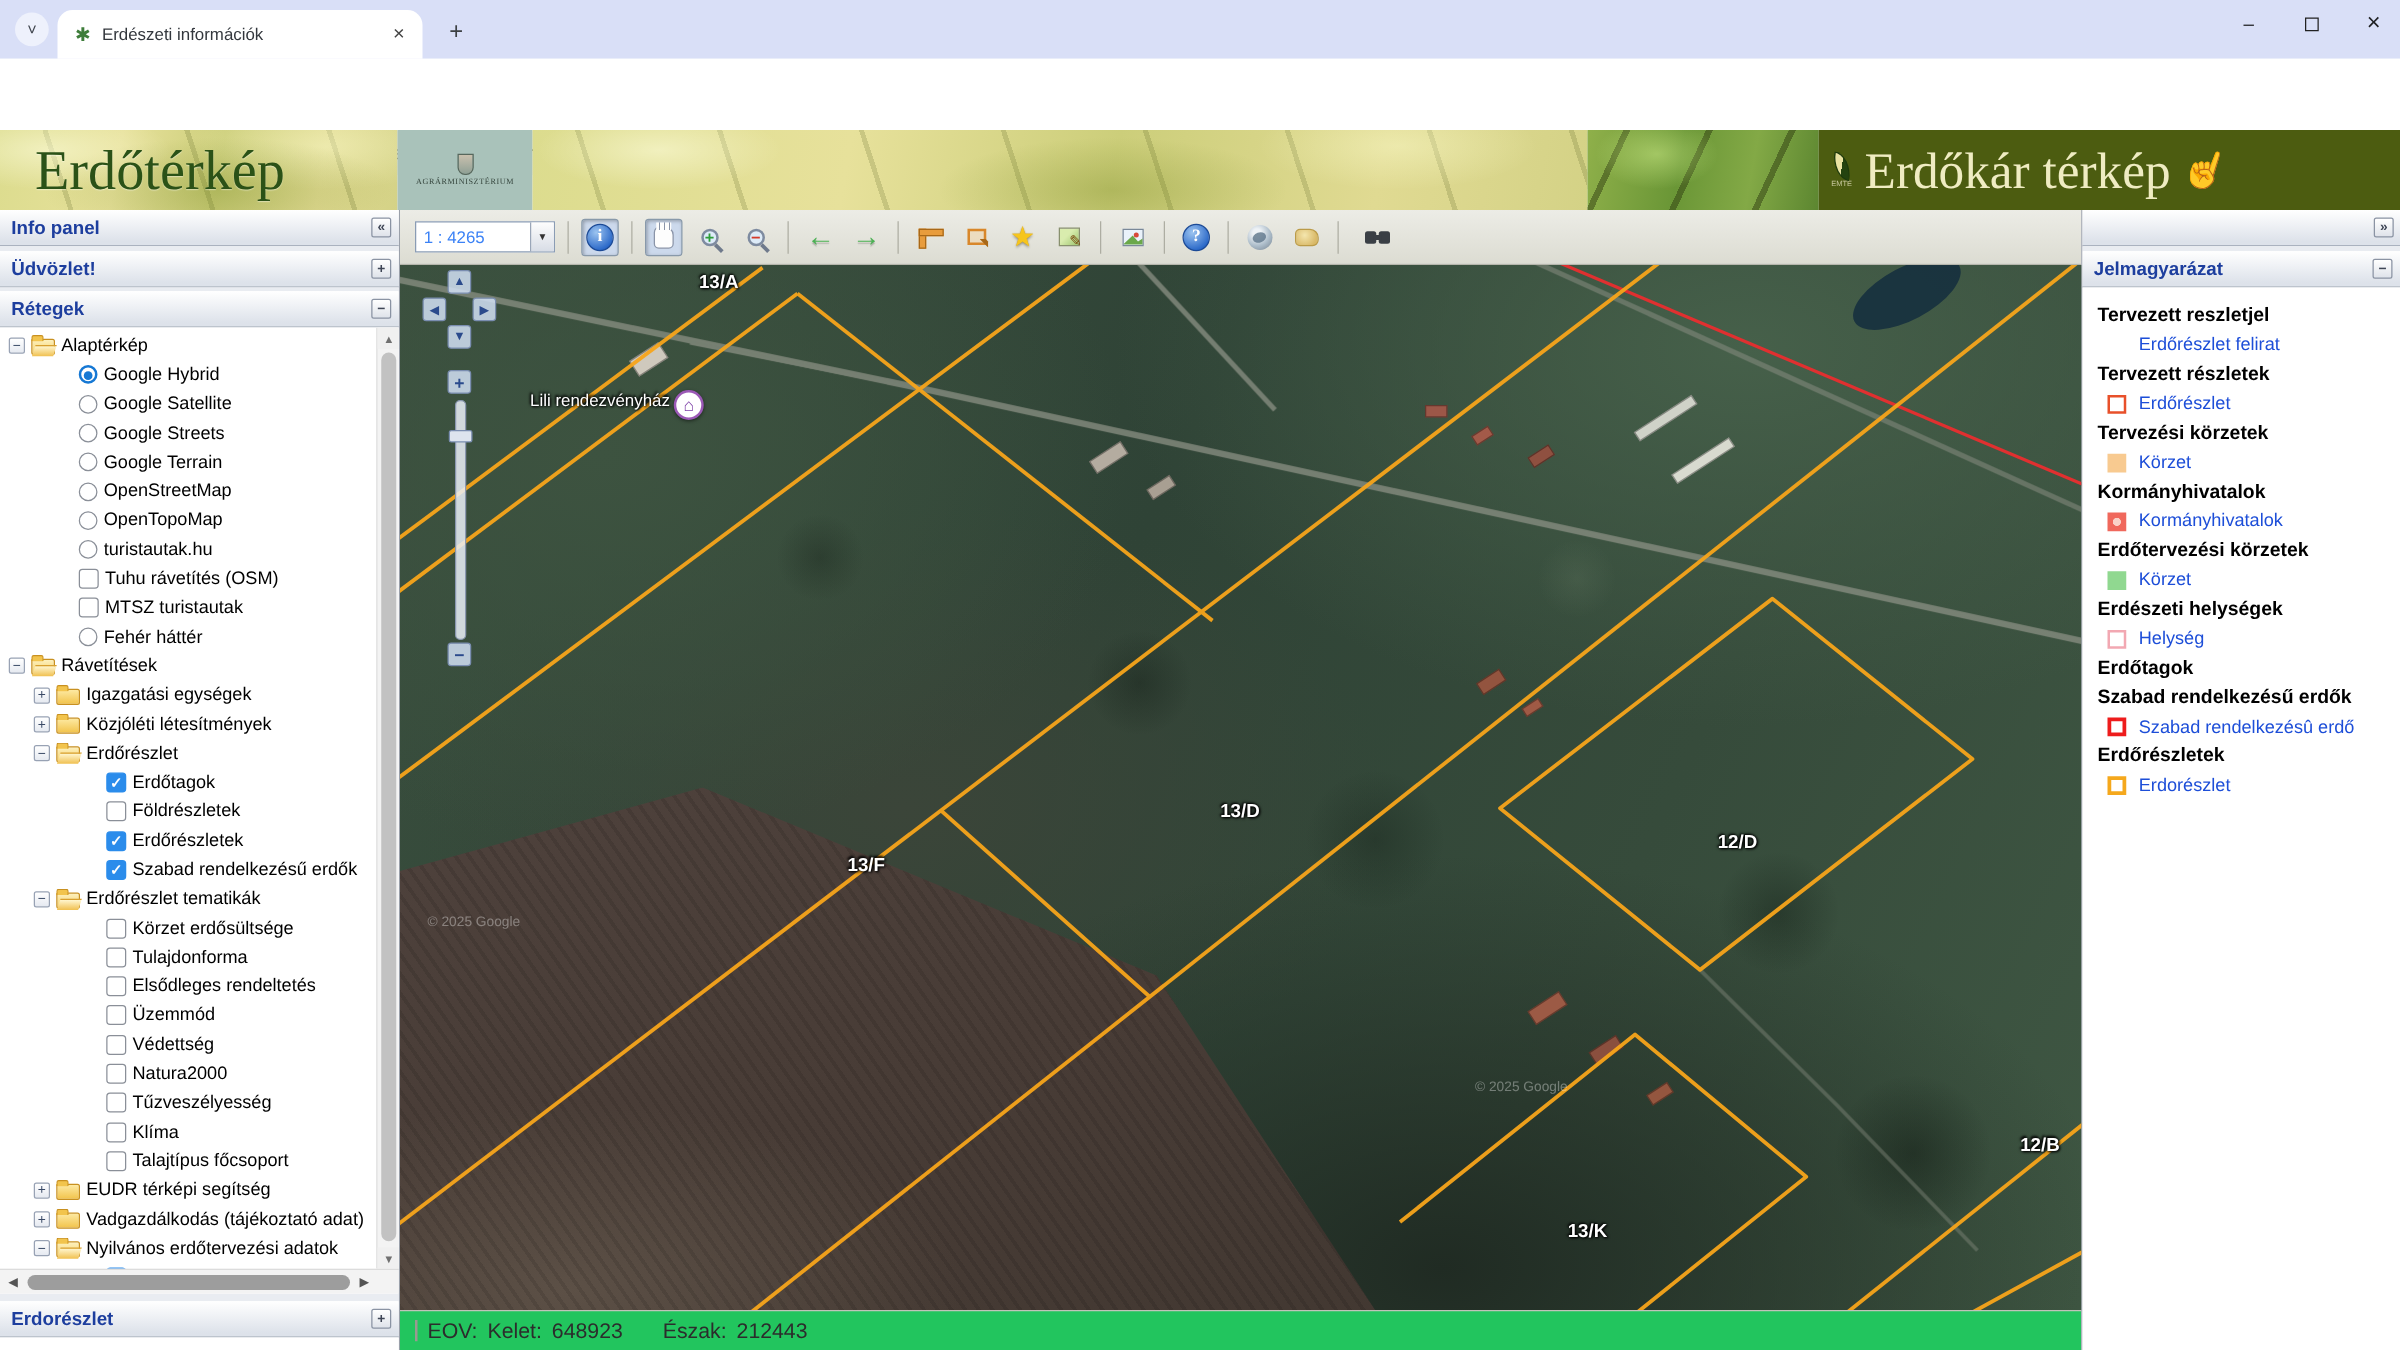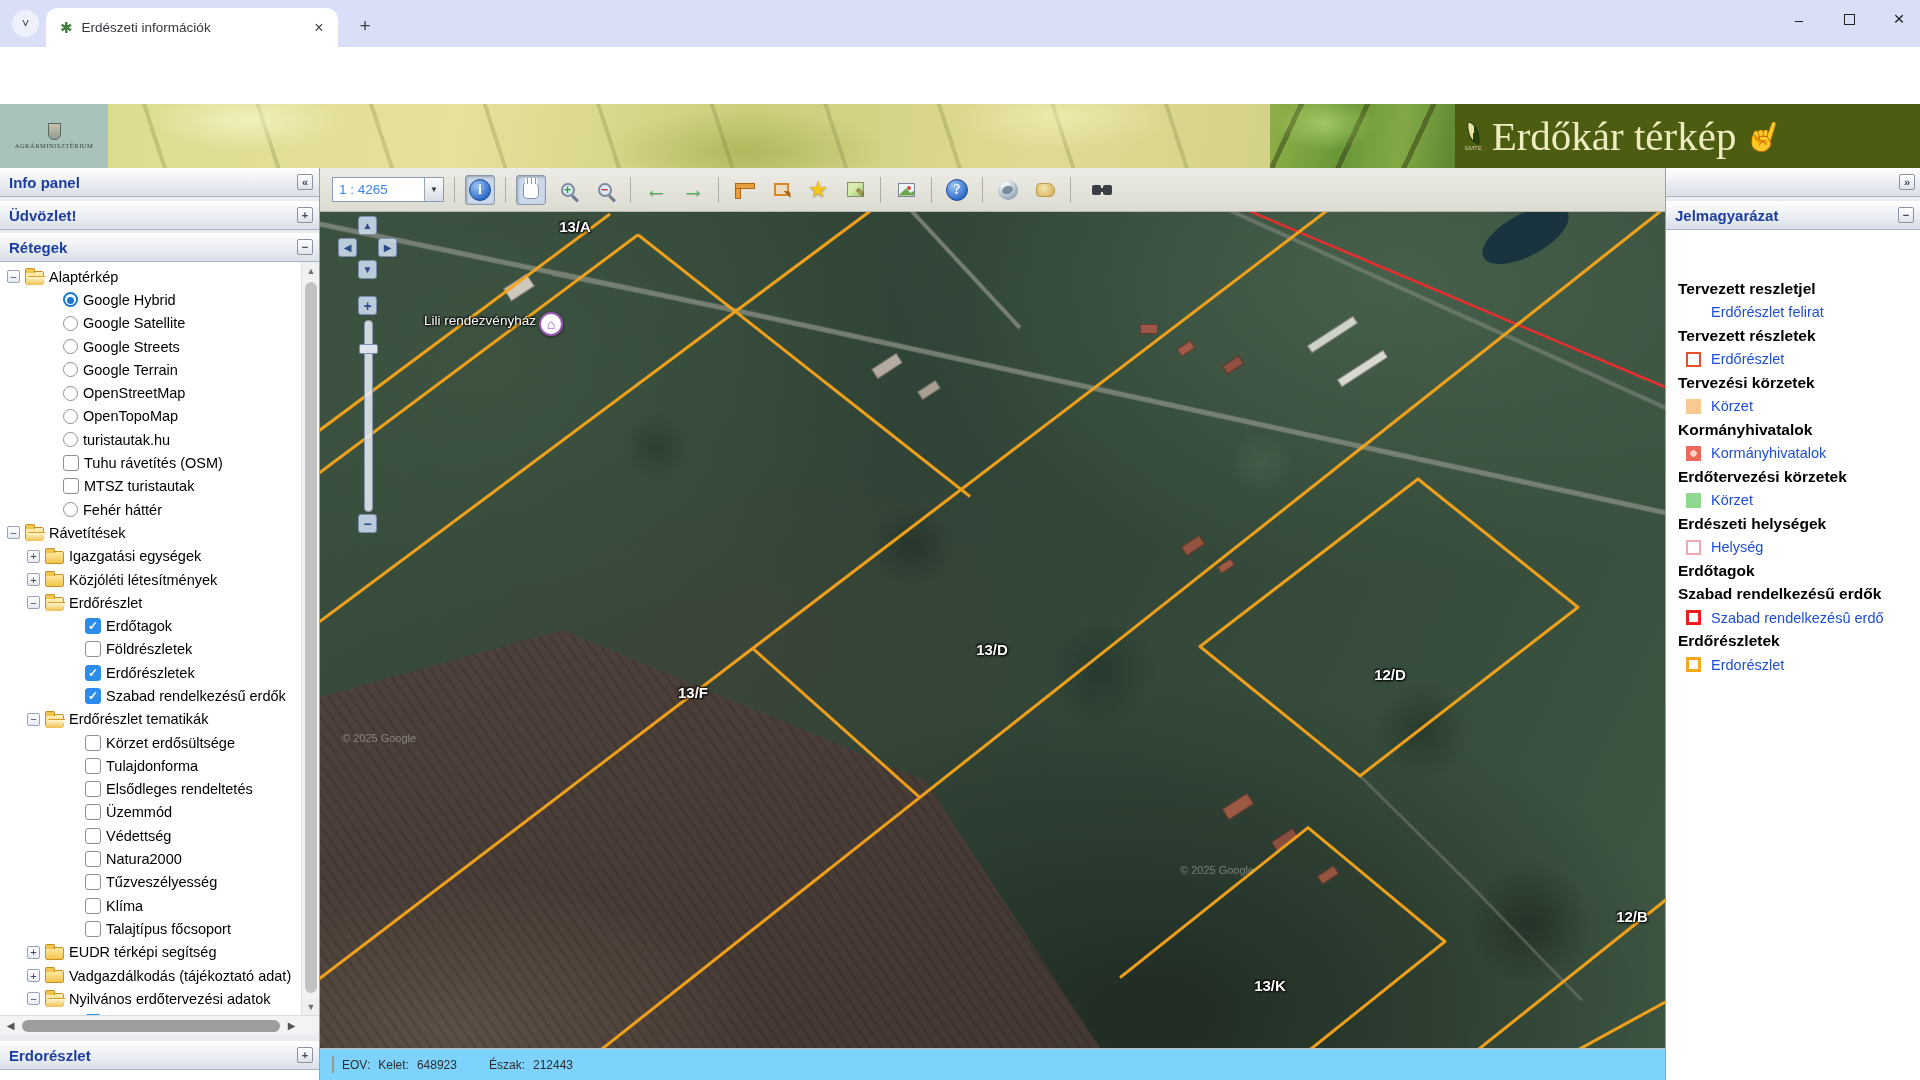--- a/index.html
+++ b/index.html
@@ -194,29 +194,29 @@
   
   .panbtn { position:absolute; width:19px; height:19px; border-radius:3px; background:rgba(210,225,245,.85);
             border:1px solid #7a8db0; color:#2a4a8c; font-size:10px; display:flex; align-items:center; justify-content:center; }
   .zbtn { font-size:14px; font-weight:bold; }
   .ztrack { position:absolute; left:44px; top:108px; width:9px; height:192px; background:rgba(235,240,248,.85);
             border:1px solid #8a97b0; border-radius:4px; }
   .zthumb { position:absolute; left:39px; top:132px; width:19px; height:10px; background:#dde4ee;
             border:1px solid #7a8db0; border-radius:2px; }
 
   
-  .statusbar { height:32px; background:#7dd3fc; border-top:1px solid #c2c2ba; display:flex; align-items:center;
-               font-size:12px; color:#2c2c2c; gap:8px; padding-left:12px; }
+  .statusbar { height:32px; background:#22c55e; border-top:1px solid #c2c2ba; display:flex; align-items:center;
+               font-size:17px; color:#2c2c2c; gap:8px; padding-left:12px; }
   .status-div { width:2px; height:17px; background:#9a9a90; }
   .status-north { margin-left:24px; }
 
   
   .legend-topbar { height:29px; background:linear-gradient(#ffffff,#dde2ea 90%); border-bottom:1px solid #aab2bf;
                    display:flex; align-items:center; justify-content:flex-end; padding-right:5px; }
-  .legend-body { flex:1; background:#fff; padding:11px 0 11px 12px; overflow:hidden;margin-top:36px; }
+  .legend-body { flex:1; background:#fff; padding:11px 0 11px 12px; overflow:hidden; }
   .lg-heading { font-size:15.5px; font-weight:bold; color:#000; height:23.5px; display:flex; align-items:center; }
   .lg-item { height:23.5px; display:flex; align-items:center; gap:10px; padding-left:8px; font-size:14.5px; color:#1d4ed8; }
   .lg-sw { width:15px; height:15px; flex:0 0 15px; }
 </style>
 </head>
 <body>
 
 <div id="screen">
 
   <div class="tabstrip">
@@ -244,20 +244,23 @@
       <span class="tune"></span>
       <span class="url-text">https://erdoterkep.nebih.gov.hu</span>
     </div>
     <div class="nav-ic" style="left:1706px; font-size:19px">☆</div>
     <div class="nav-ic" style="left:1768px; font-size:20px">↧</div>
     <div class="avatar"></div>
     <div class="nav-ic" style="left:1878px; font-size:17px">⋮</div>
   </div>
 
   <div class="banner">
+    <div class="banner-left leafy">
+      <span class="banner-title">Erdőtérkép</span>
+    </div>
     <div class="ministry">
       <span class="coat"></span>
       <span class="ministry-label">AGRÁRMINISZTÉRIUM</span>
     </div>
     <div class="banner-mid leafy"></div>
     <div class="banner-photo"></div>
     <div class="banner-right">
       <span class="emte">
         <span class="emte-leaf"></span>
         <span class="emte-label">EMTE</span>

